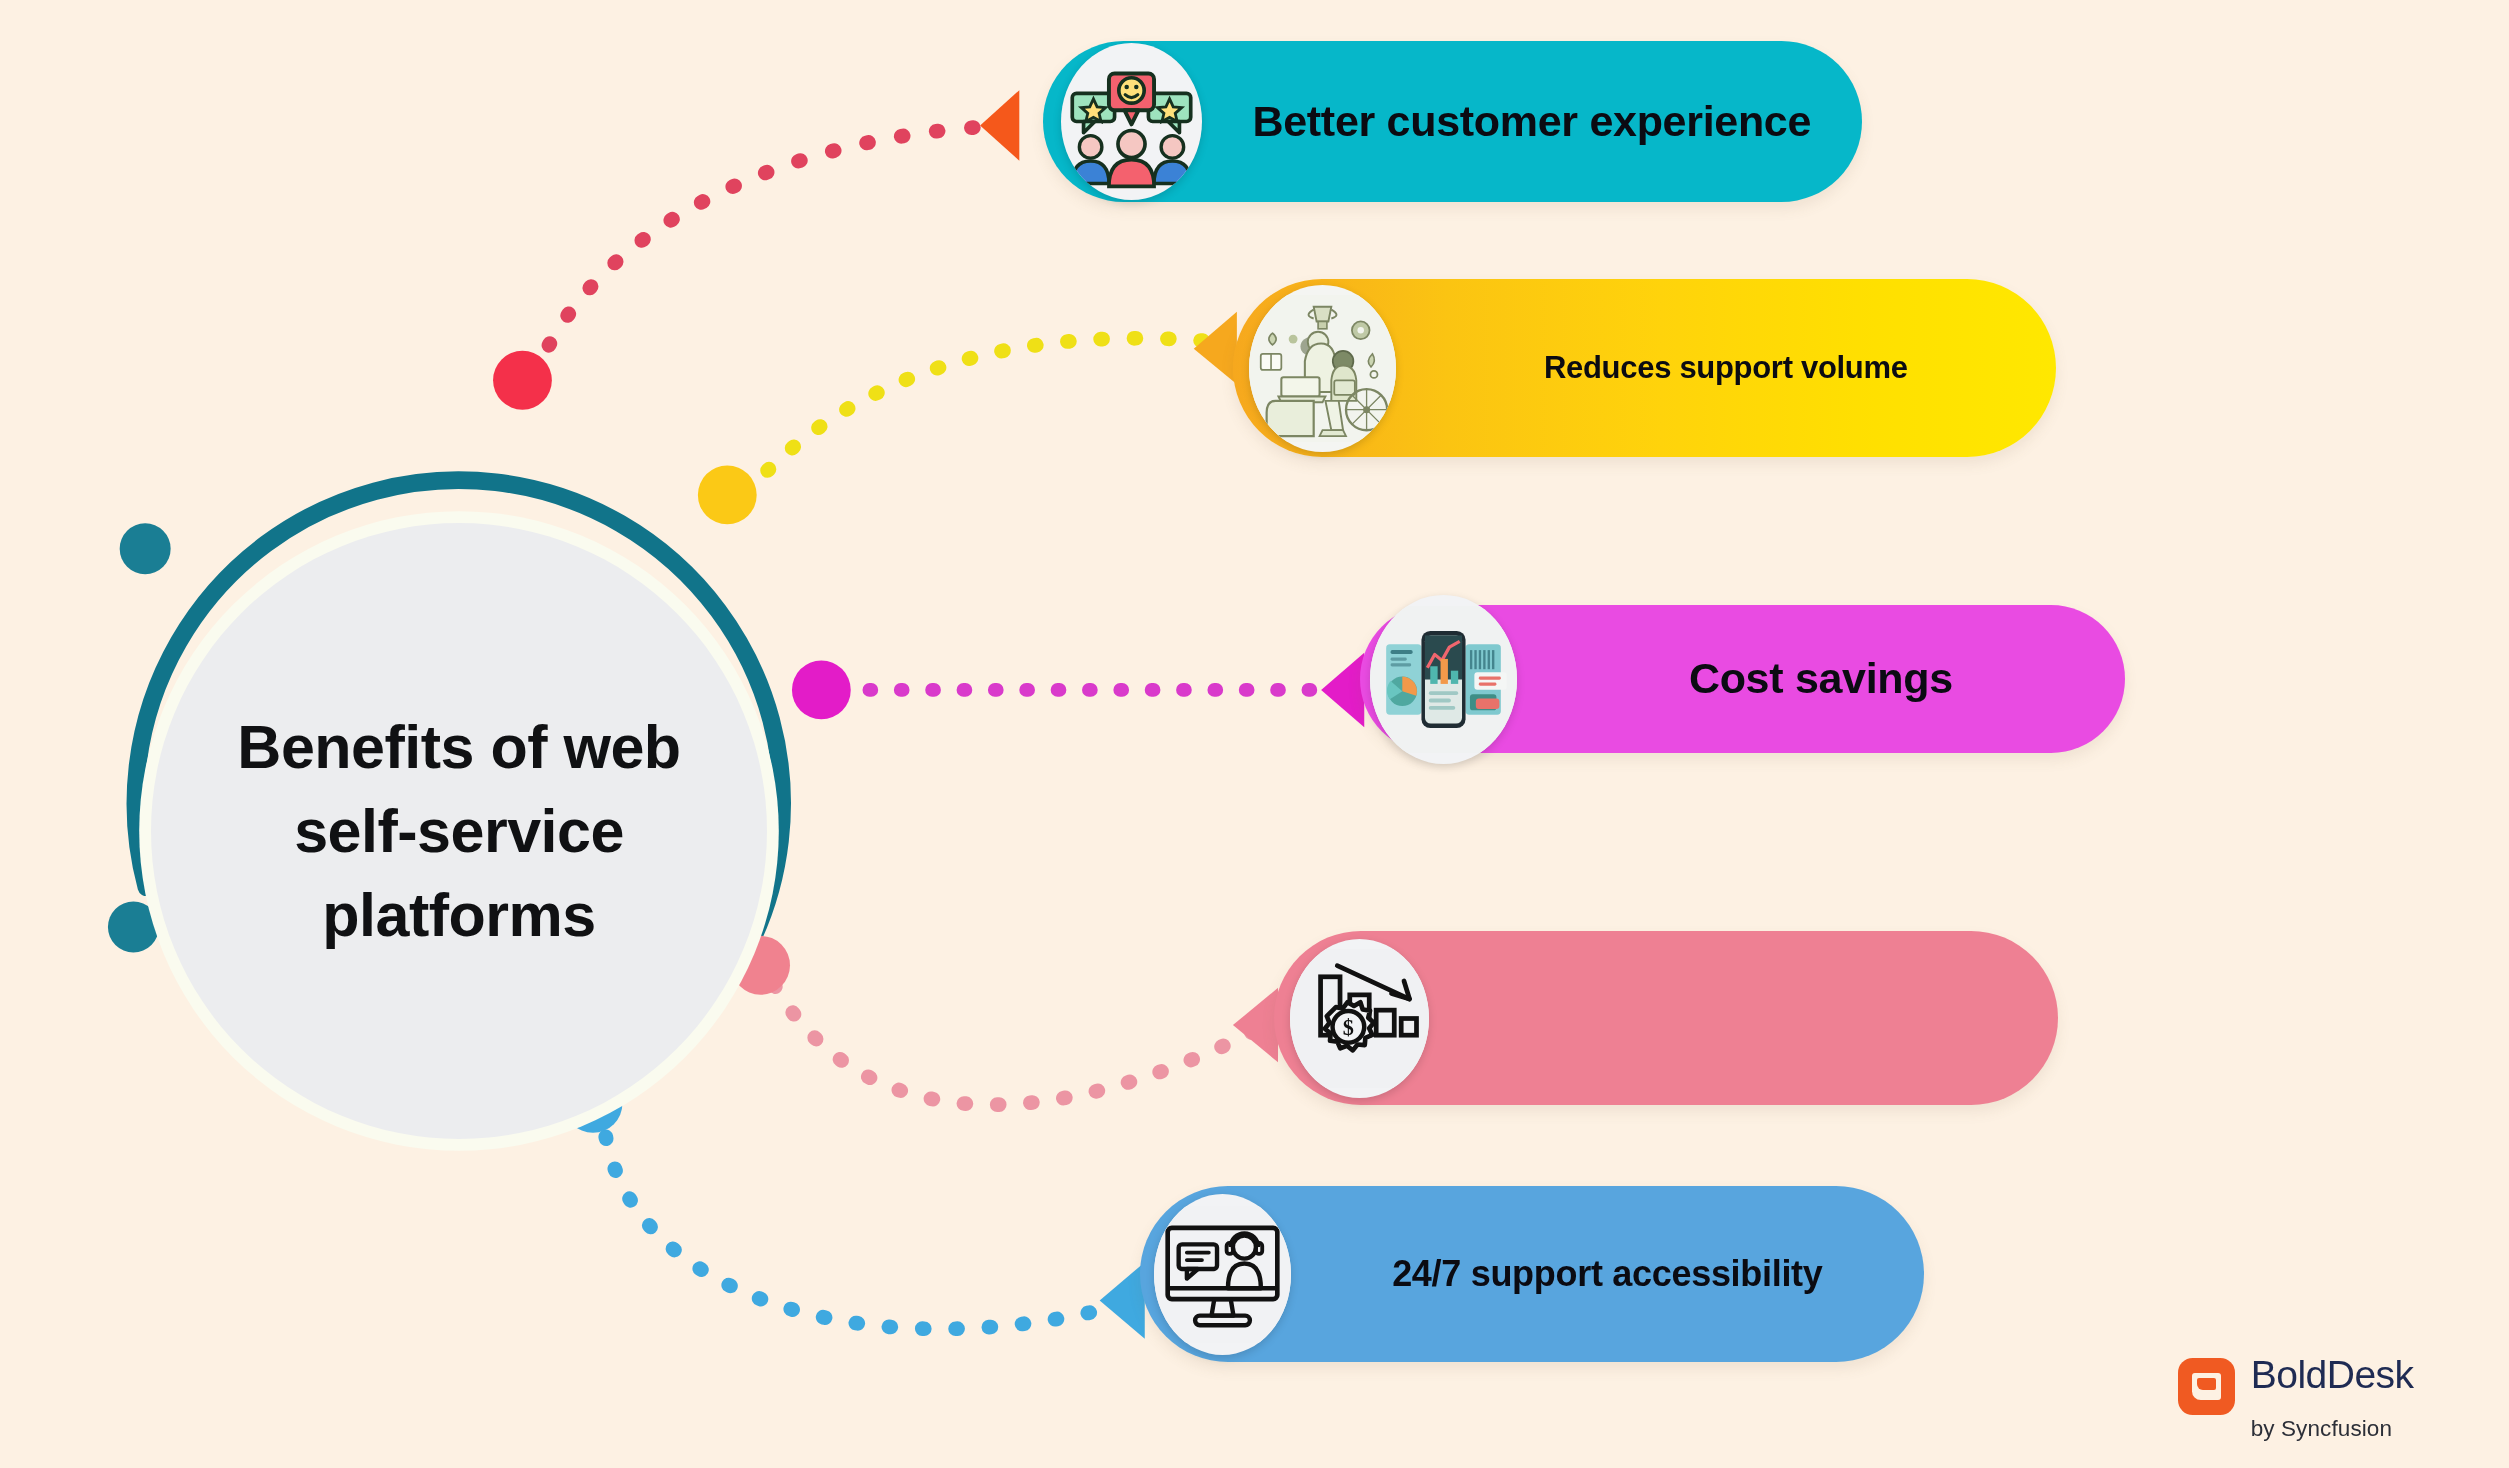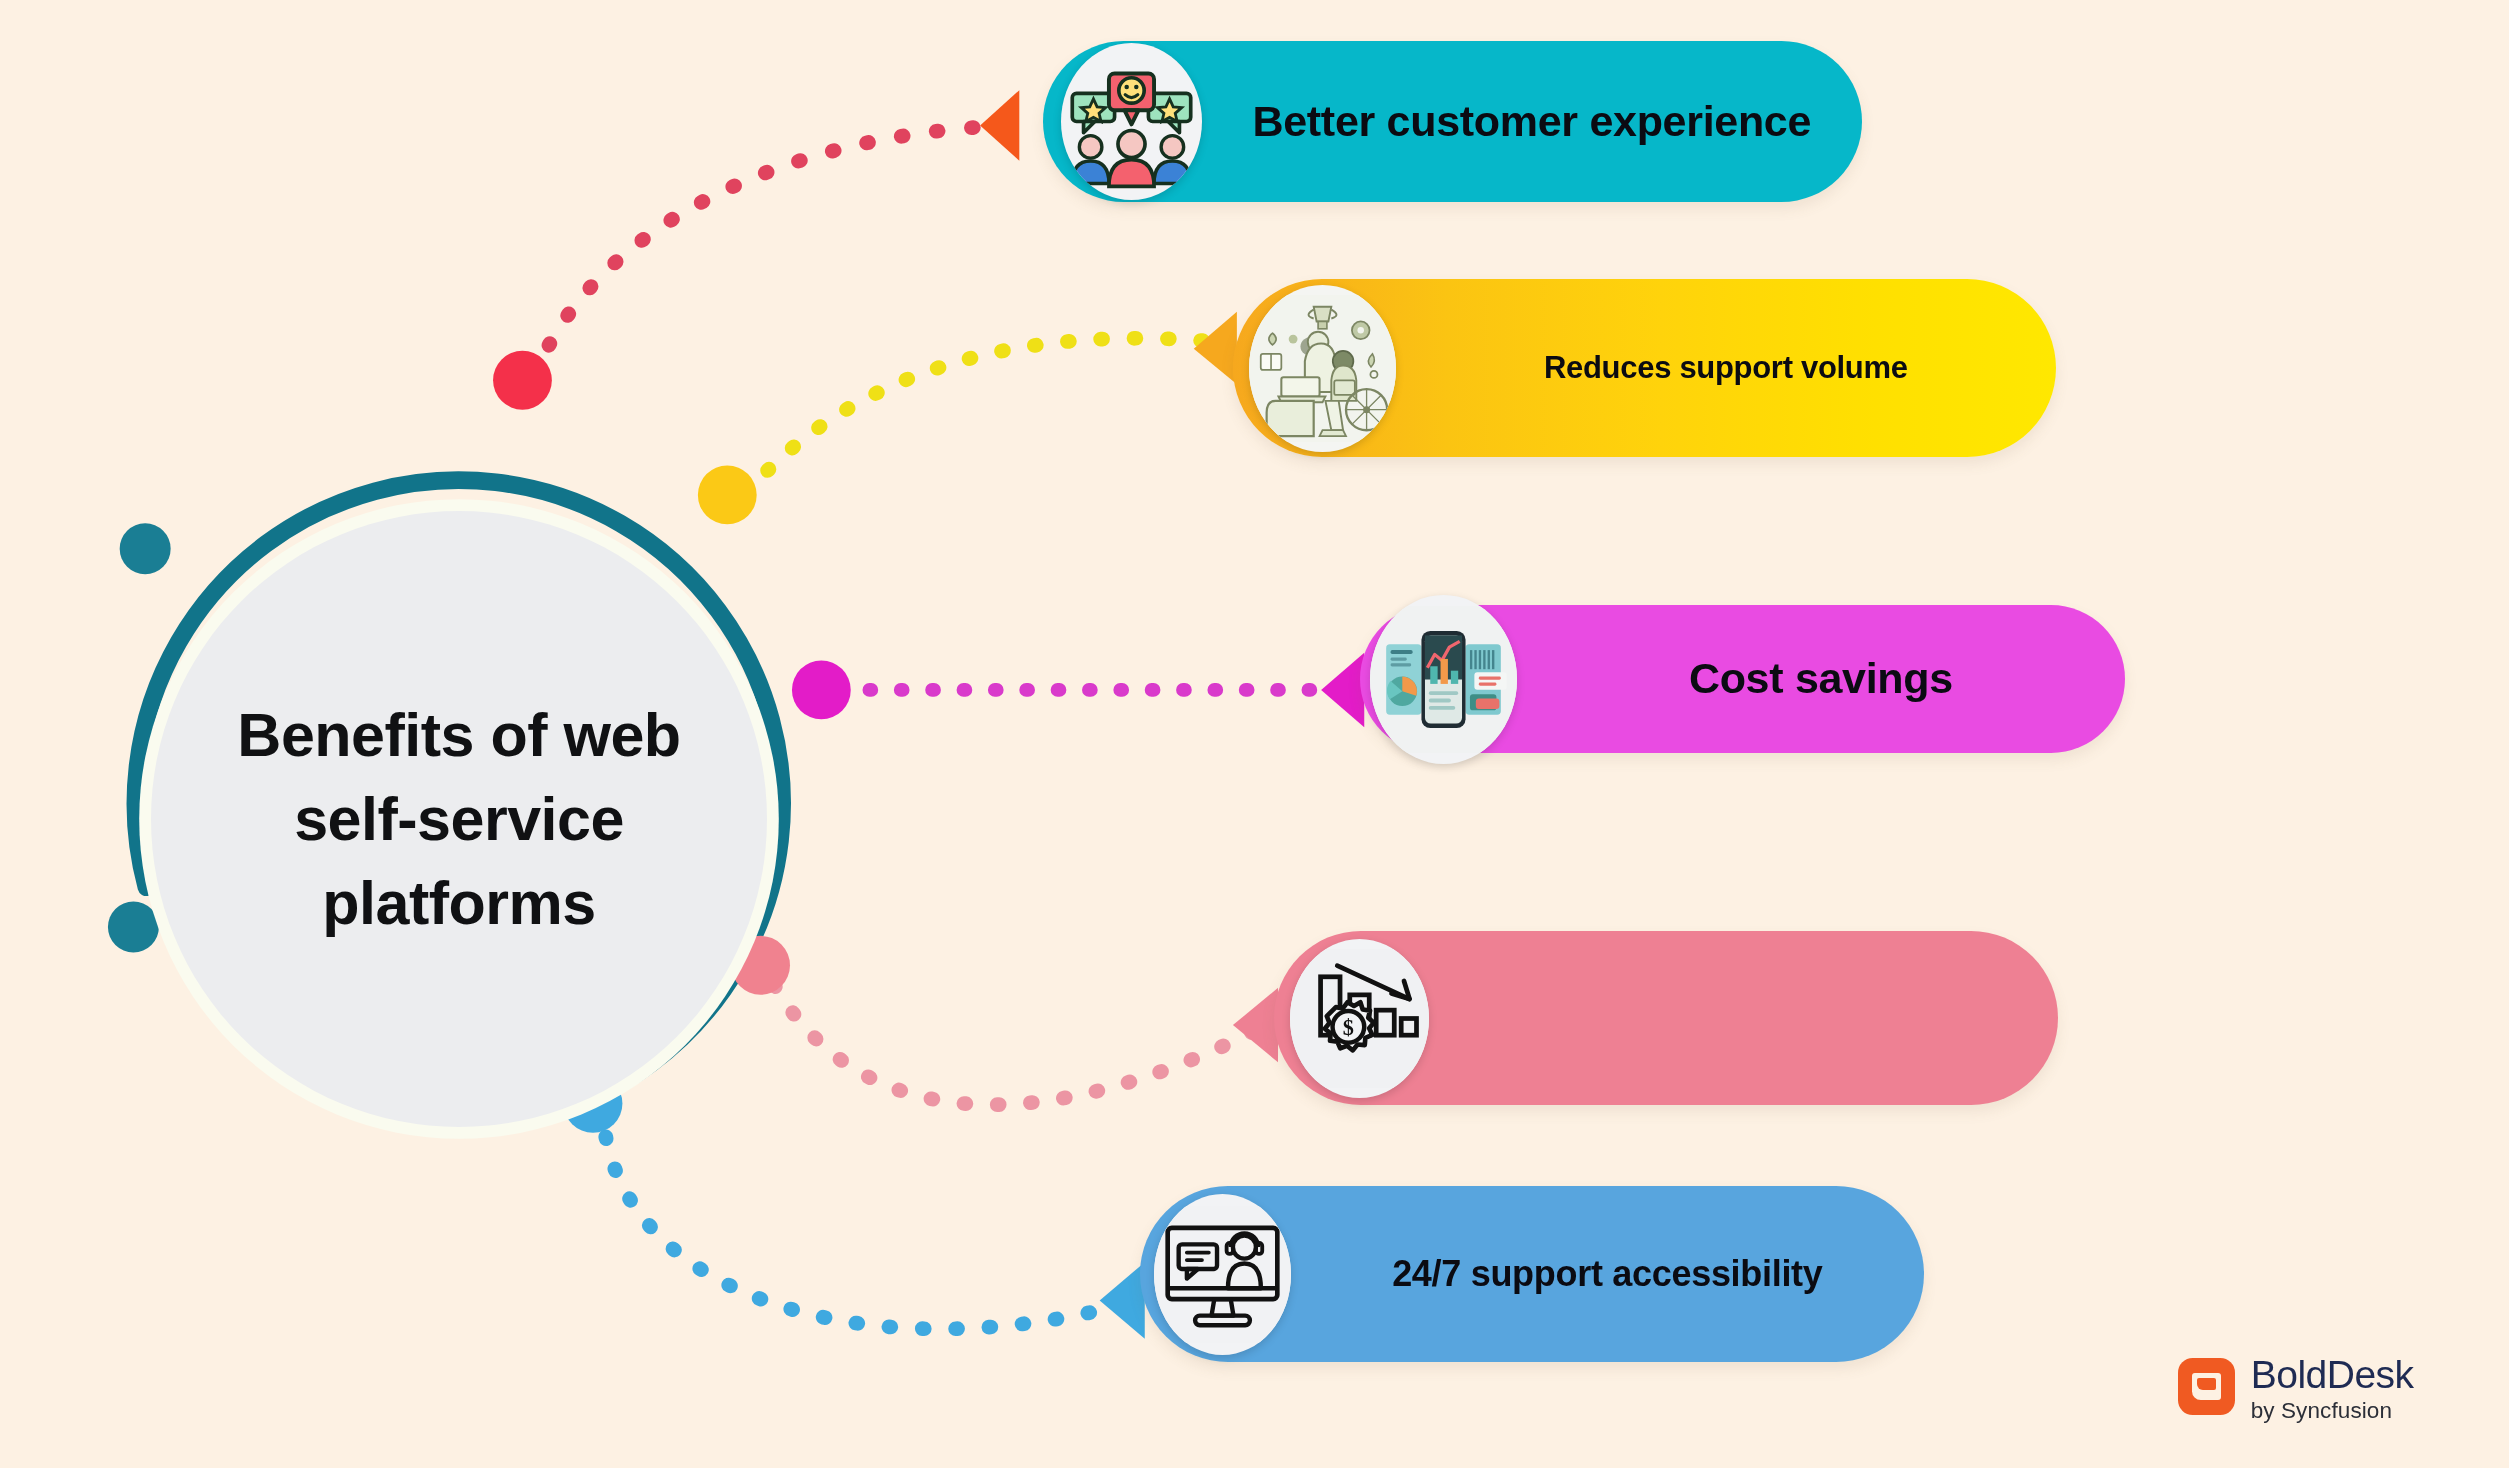--- a/index.html
+++ b/index.html
@@ -13,21 +13,21 @@
     height: 1468px;
     background: #FDF1E3;
     overflow: hidden;
     font-family: "Liberation Sans", sans-serif;
   }
 
   
   #hub {
     position: absolute;
     left: 116px;
-    top: 476px;
+    top: 488px;
     width: 686px;
     height: 686px;
   }
   #hub-disc {
     position: absolute;
     left: 35px;
     top: 35px;
     width: 616px;
     height: 616px;
     border-radius: 50%;
@@ -150,21 +150,21 @@
     left: 4.9px; top: 4.9px;
     width: 19.6px; height: 12.7px;
     background: #F05A22;
     border-radius: 2px 2px 2px 5.9px;
   }
   #logo-text { display: flex; flex-direction: column; line-height: 1; }
   #logo-name {
     font-size: 39px; font-weight: normal; color: #1F2B53; letter-spacing: -0.5px;
   }
   #logo-sub {
-    font-size: 22.5px; color: #2C2F38; margin-top: 6px; letter-spacing: 0.1px;
+    font-size: 22.5px; color: #2C2F38; margin-top: 24px; letter-spacing: 0.1px;
   }
 </style>
 </head>
 <body>
 
 <div id="stage">
 
   <svg id="links" viewBox="0 0 2560 1498">
 
     <path d="M 545 385 C 600 240 790 135 1035 128" fill="none" stroke="#E0435E" stroke-width="15" stroke-linecap="round" stroke-dasharray="2 34"></path>

